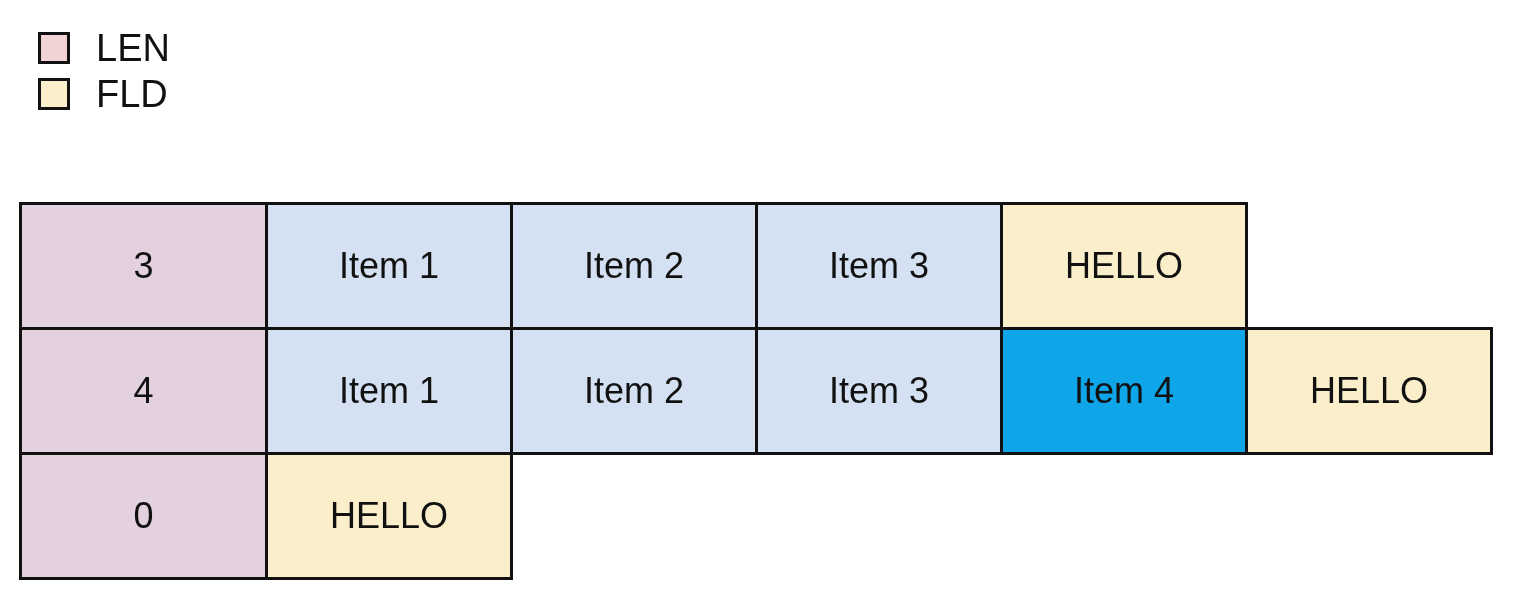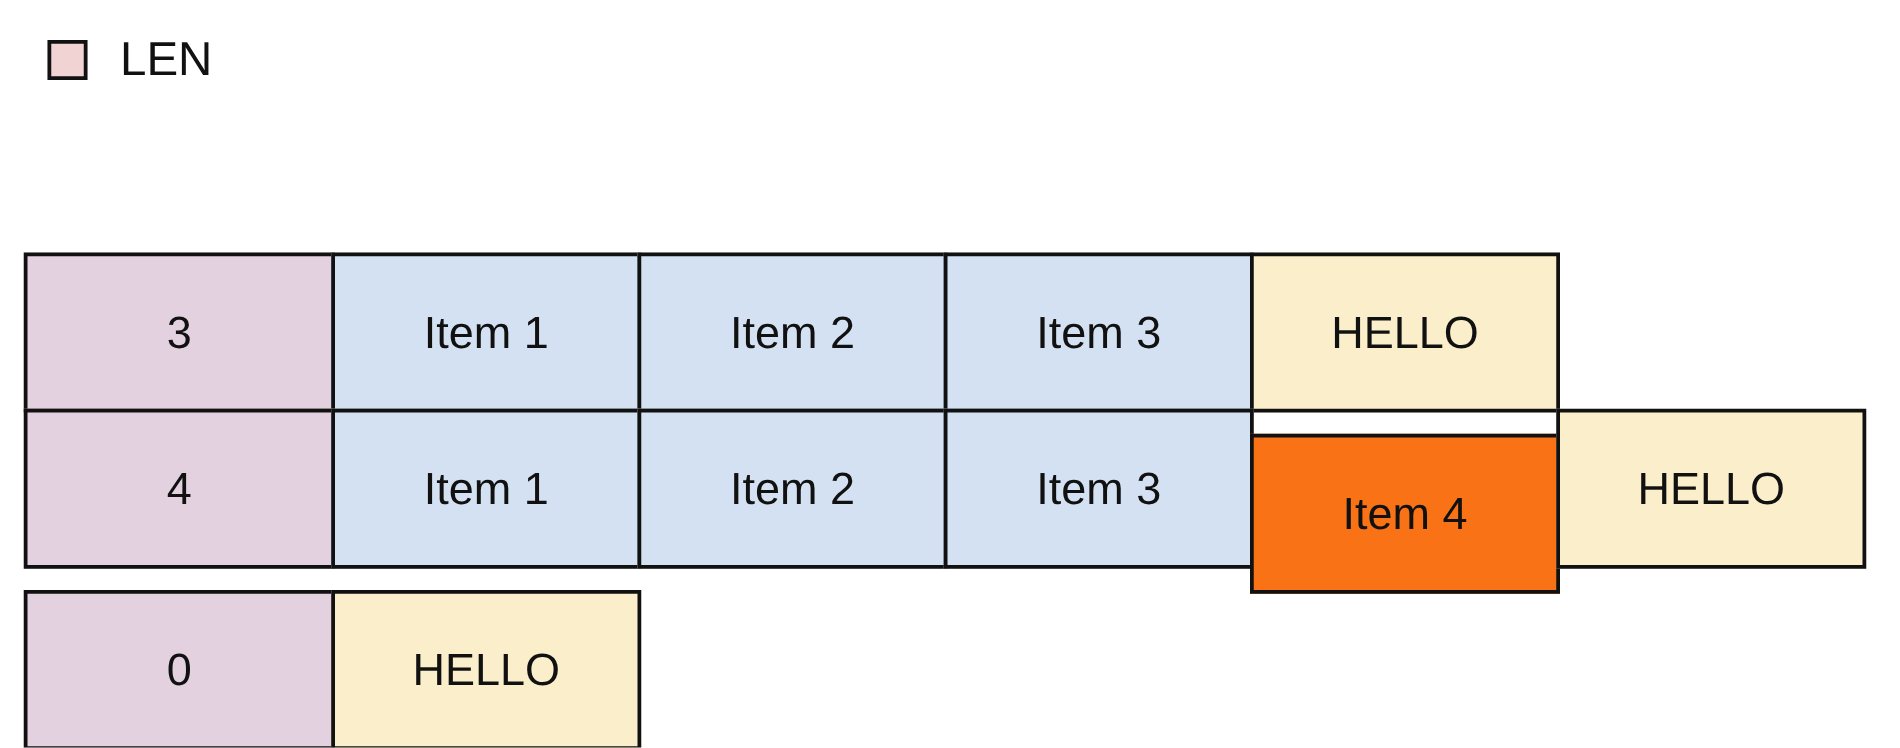--- a/index.html
+++ b/index.html
@@ -74,38 +74,42 @@
   .w-std { width: 248px; }
 </style>
 </head>
 <body>
 
 <div class="legend">
   <div class="legend-row">
     <span class="legend-swatch" style="background: rgb(242, 211, 211);"></span>
     <span class="legend-label">LEN</span>
   </div>
+  <div class="legend-row">
+    <span class="legend-swatch" style="background: rgb(251, 238, 203);"></span>
+    <span class="legend-label">FLD</span>
+  </div>
 </div>
 
 <div class="table">
 
   <div class="row">
     <div class="cell w-len" style="background: rgb(228, 209, 224);">3</div>
     <div class="cell w-std" style="background: rgb(212, 225, 242);">Item 1</div>
     <div class="cell w-std" style="background: rgb(212, 225, 242);">Item 2</div>
     <div class="cell w-std" style="background: rgb(212, 225, 242);">Item 3</div>
     <div class="cell w-std" style="background: rgb(251, 238, 203);">HELLO</div>
   </div>
 
   <div class="row">
     <div class="cell w-len" style="background: rgb(228, 209, 224);">4</div>
     <div class="cell w-std" style="background: rgb(212, 225, 242);">Item 1</div>
     <div class="cell w-std" style="background: rgb(212, 225, 242);">Item 2</div>
     <div class="cell w-std" style="background: rgb(212, 225, 242);">Item 3</div>
-    <div class="cell w-std" style="background: #f97316; margin-top: 20px;">Item 4</div>
+    <div class="cell w-std" style="background: #0ea5e9;">Item 4</div>
     <div class="cell w-std" style="background: rgb(251, 238, 203);">HELLO</div>
   </div>
 
   <div class="row">
     <div class="cell w-len" style="background: rgb(228, 209, 224);">0</div>
     <div class="cell w-std" style="background: rgb(251, 238, 203);">HELLO</div>
   </div>
 
 </div>
 

